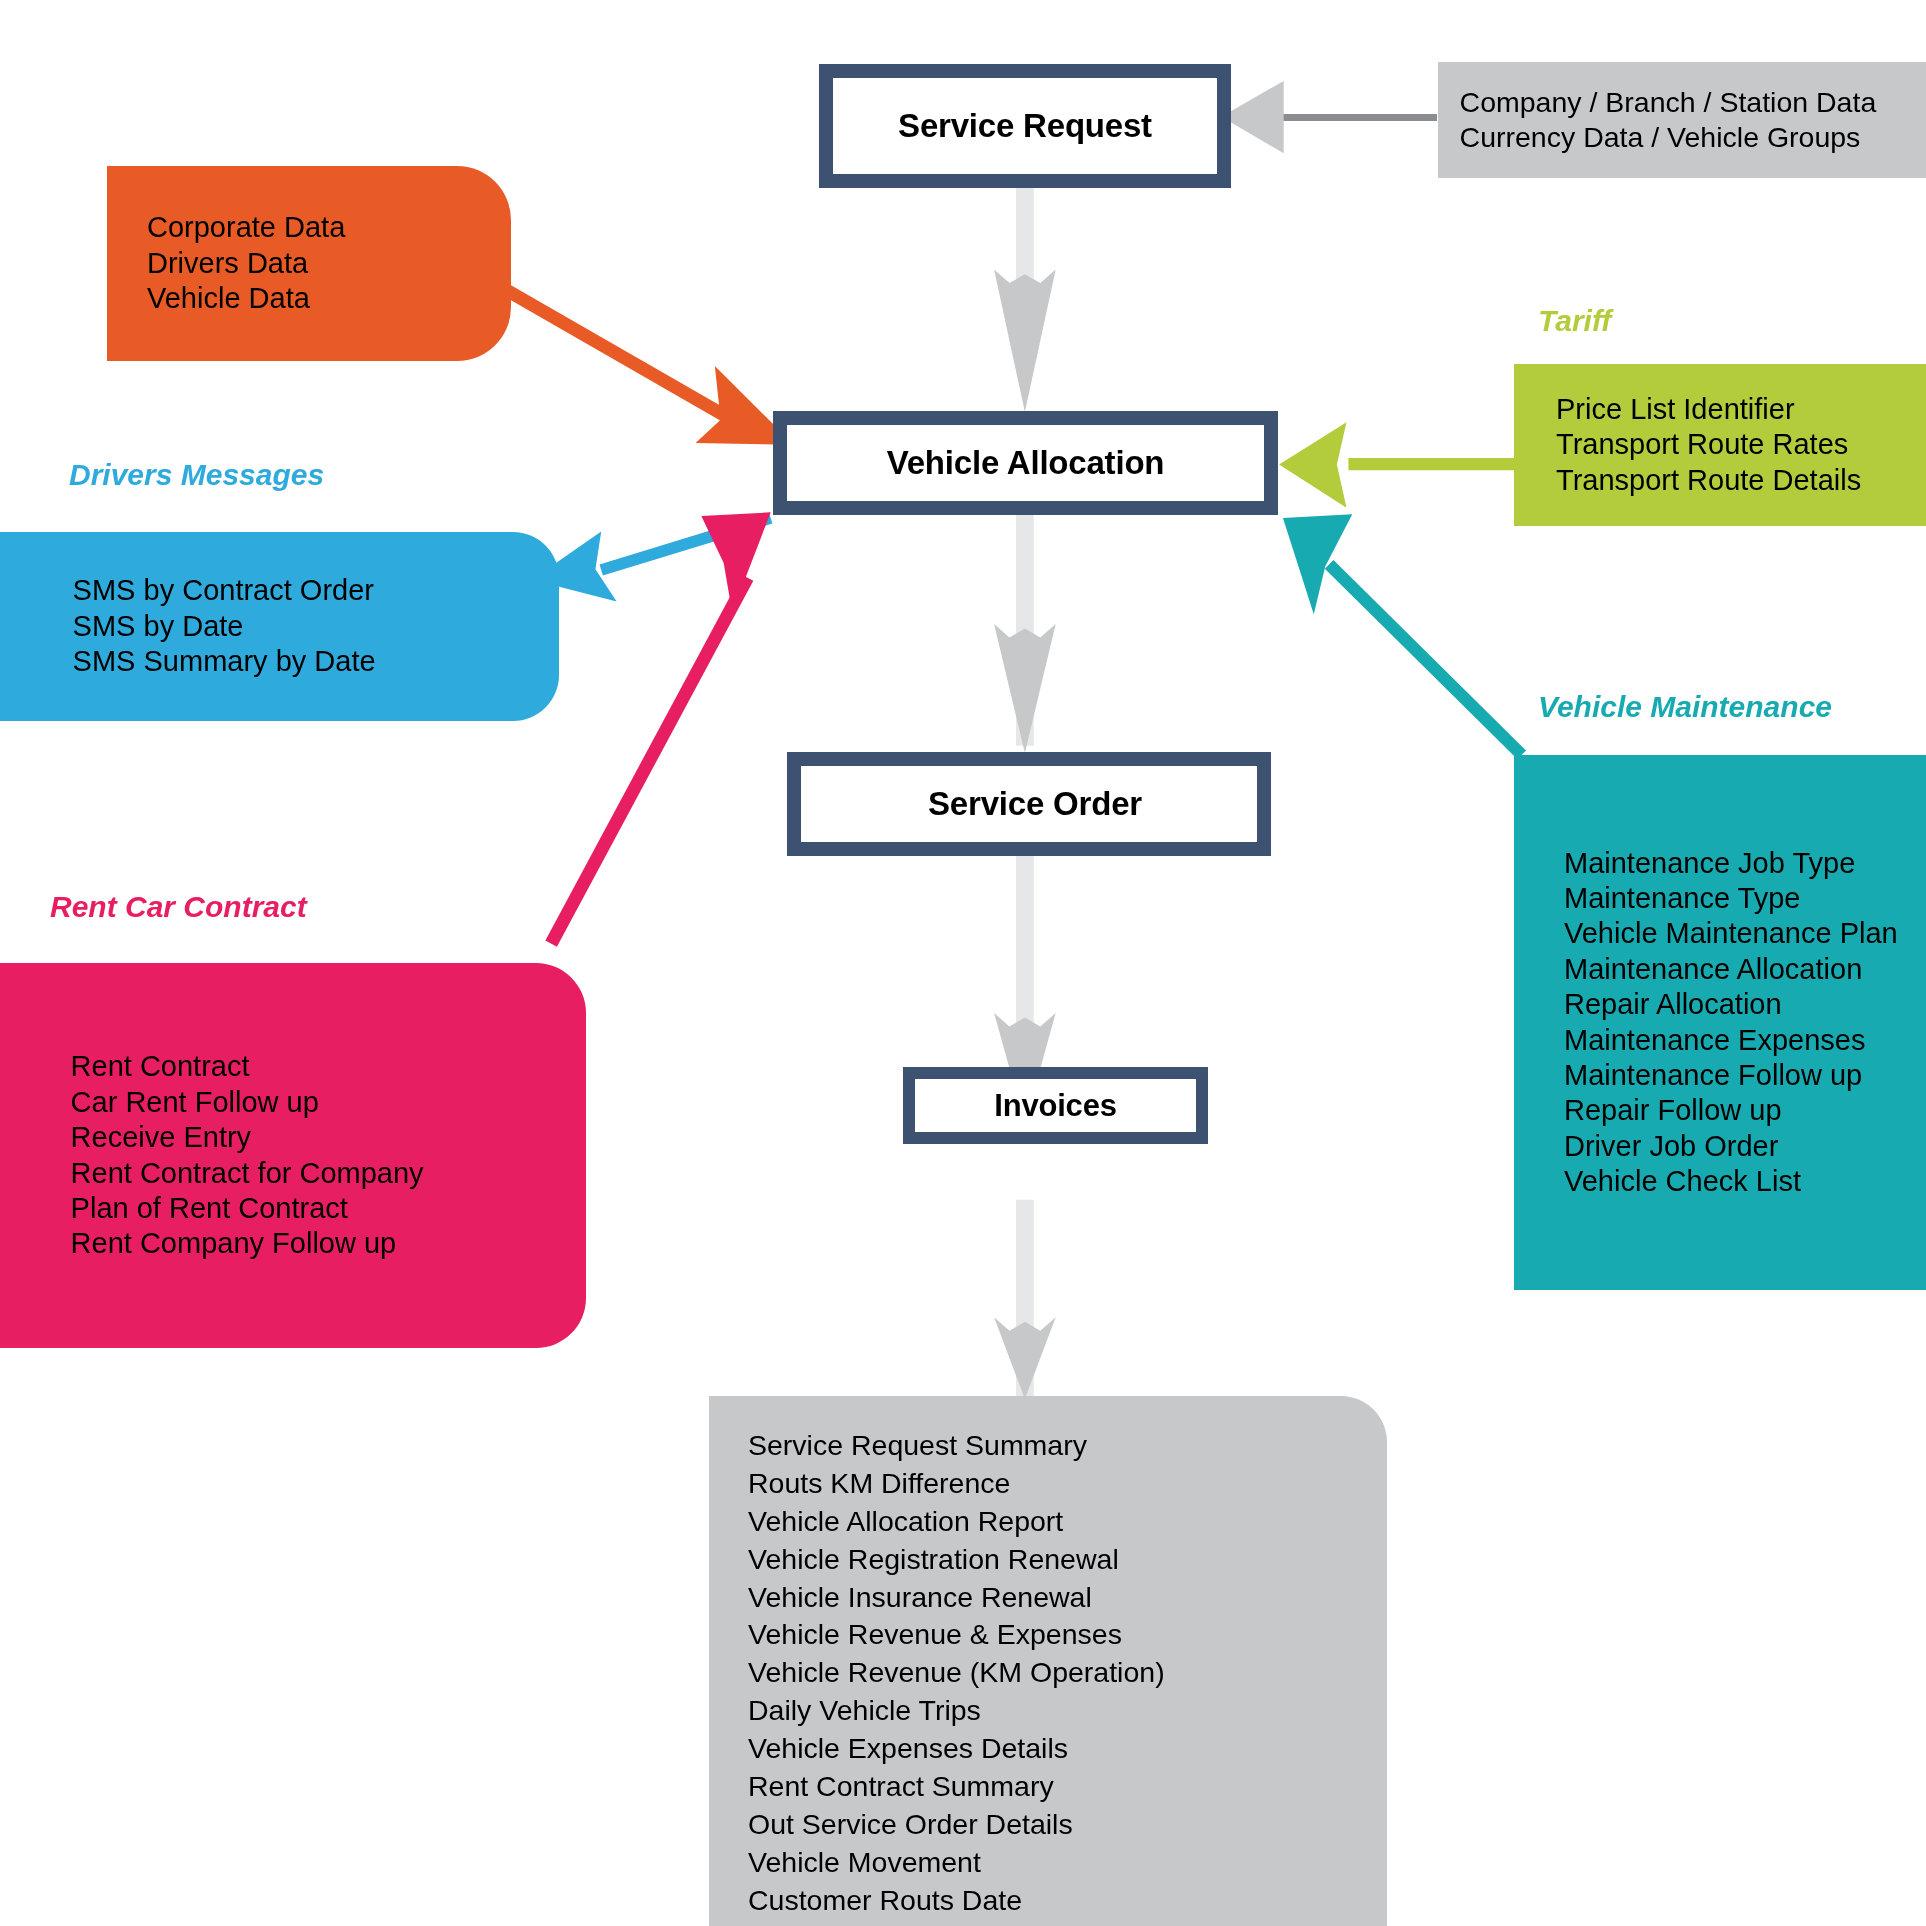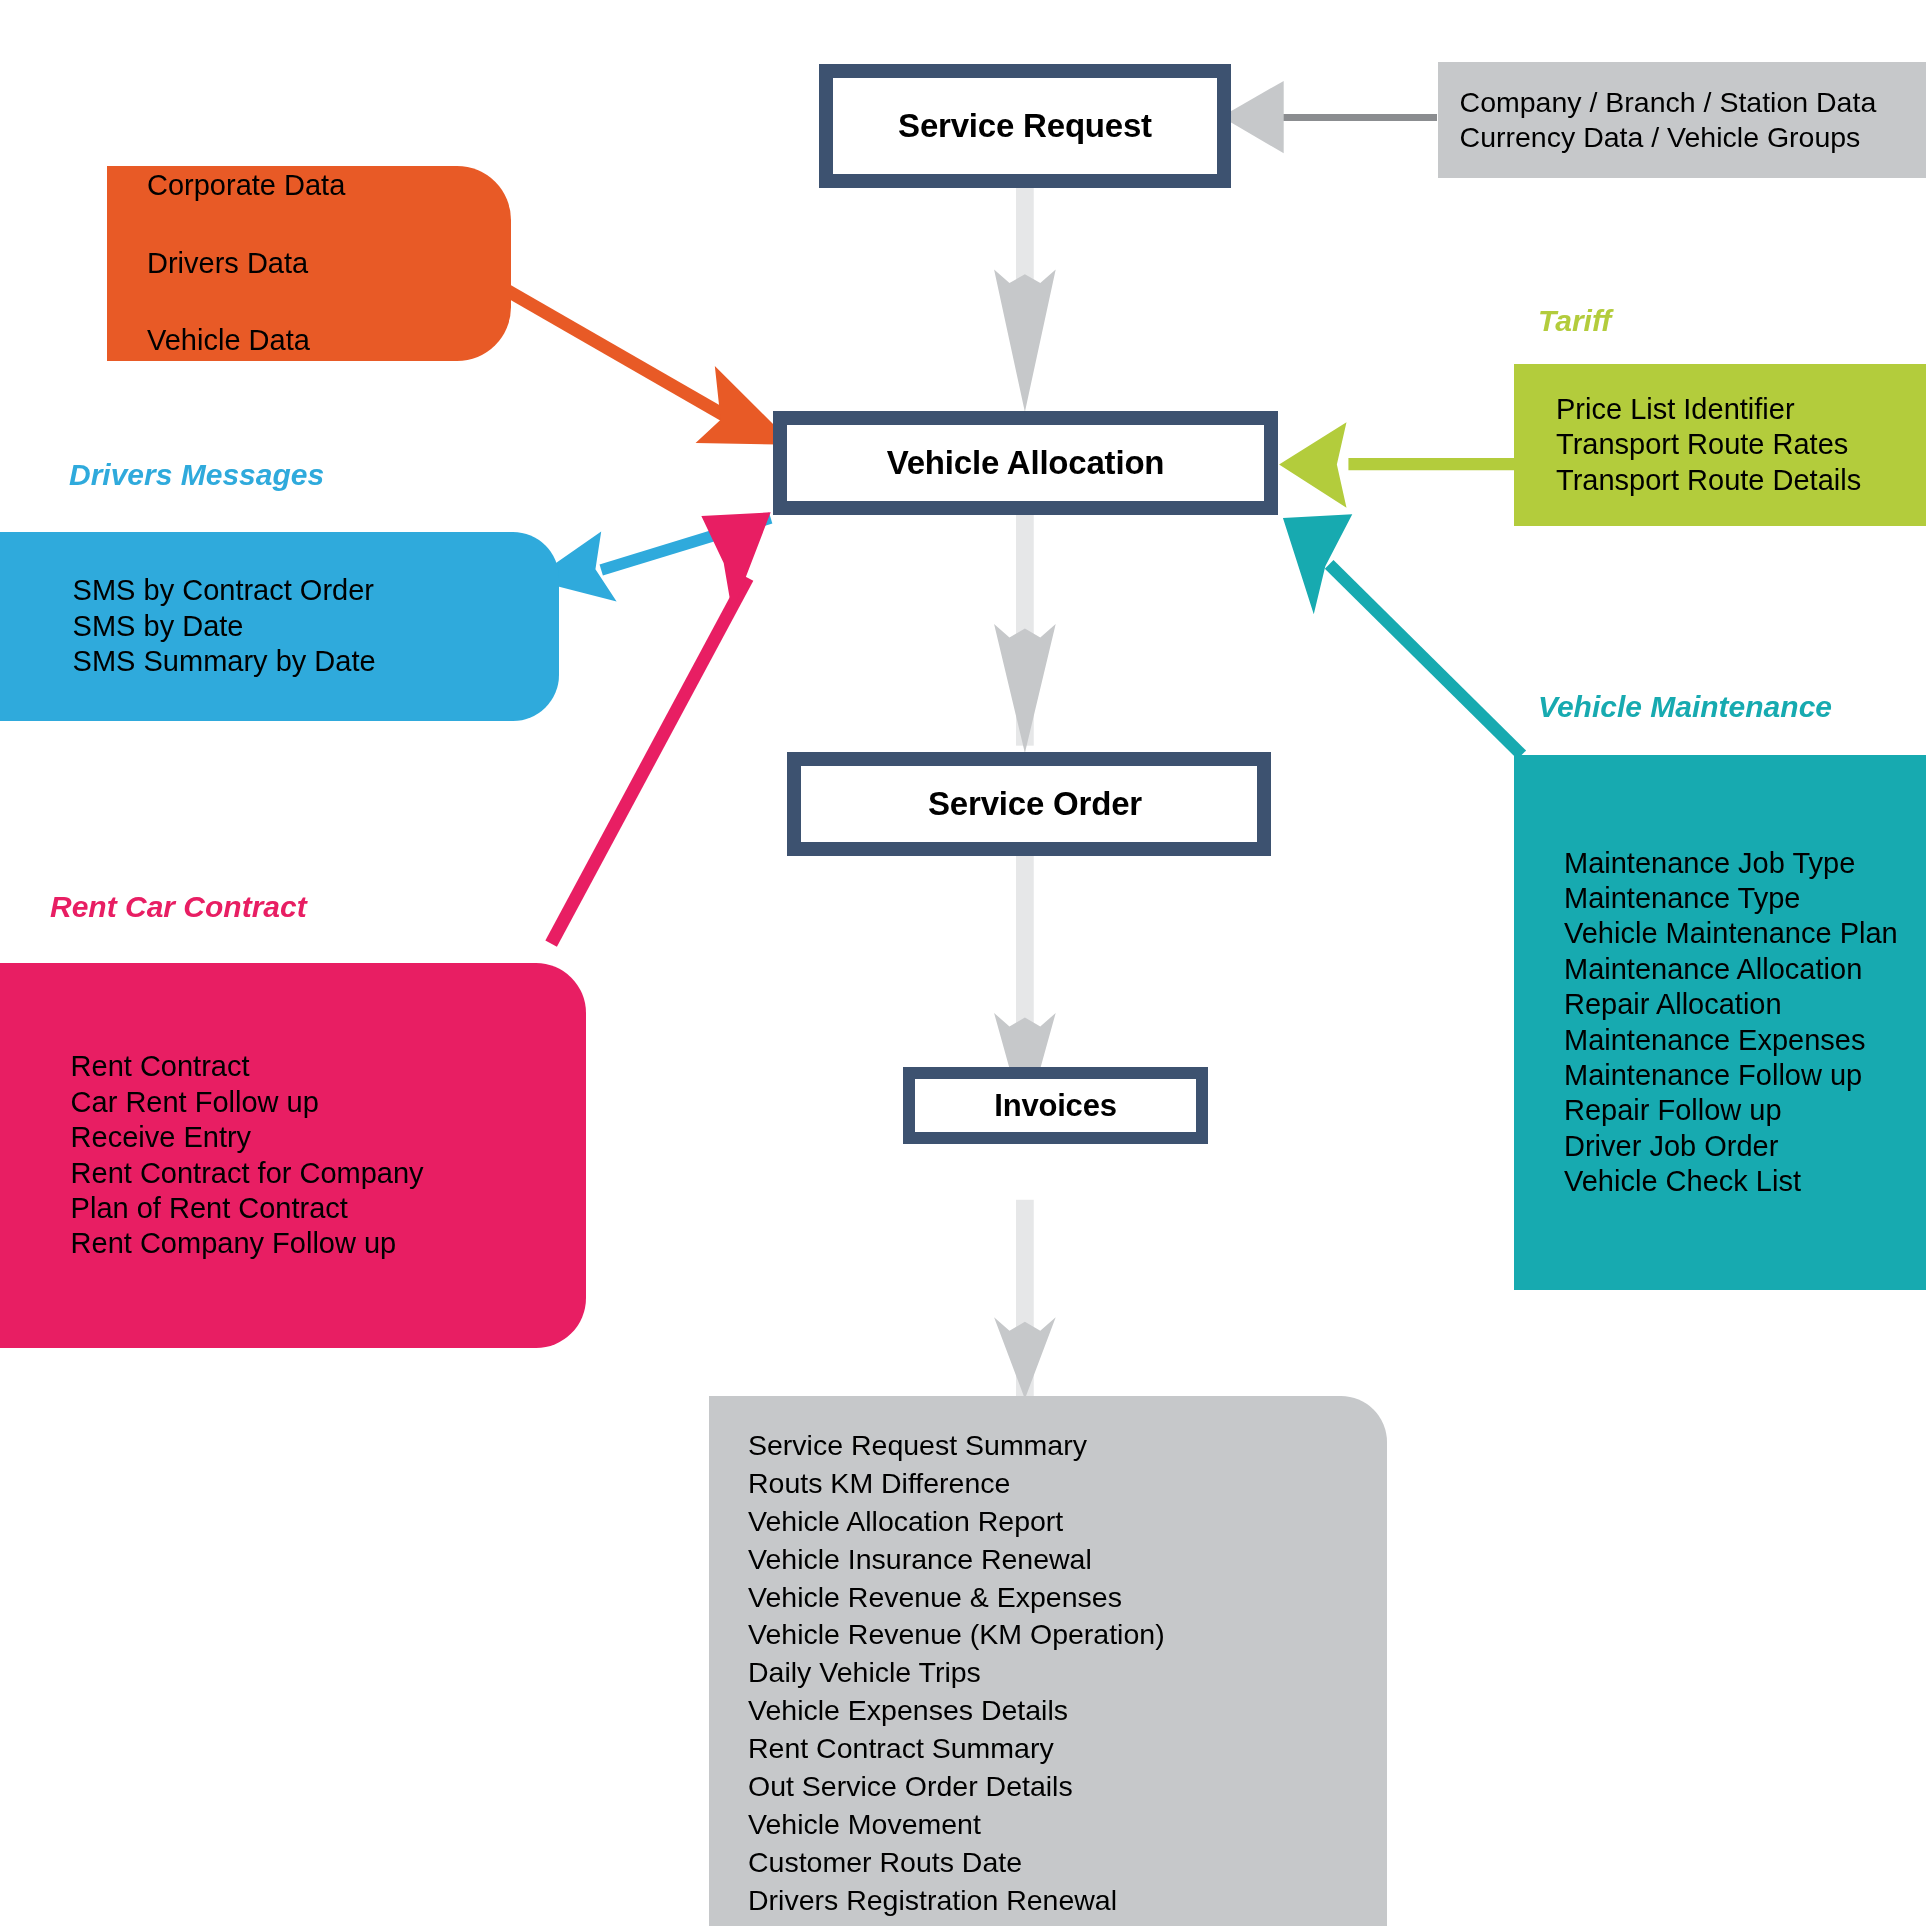--- a/index.html
+++ b/index.html
@@ -105,21 +105,20 @@
     padding:0 21.6px;
   }
   .pod-company .line{ font-size:28.5px; }
 
   
   .pod-corporate{
     left:107px; top:166px; width:404px; height:195px;
     background:#e85a26;
     border-radius:0 54px 54px 0;
     padding:0 40px;
-    gap:42px;
   }
   .pod-corporate .line{ font-size:29px; }
 
   
   .pod-sms{
     left:-15.4px; top:532px; width:574px; height:189px;
     background:#2faadc;
     border-radius:0 46px 46px 0;
     padding:0 88px;
   }
@@ -298,20 +297,21 @@
     <div class="line">Repair Follow up</div>
     <div class="line">Driver Job Order</div>
     <div class="line">Vehicle Check List</div>
   </div>
 
   <div class="pod pod-reports">
     <div class="spacer"></div>
     <div class="line">Service Request Summary</div>
     <div class="line">Routs KM Difference</div>
     <div class="line">Vehicle Allocation Report</div>
+    <div class="line">Vehicle Registration Renewal</div>
     <div class="line">Vehicle Insurance Renewal</div>
     <div class="line">Vehicle Revenue &amp; Expenses</div>
     <div class="line">Vehicle Revenue (KM Operation)</div>
     <div class="line">Daily Vehicle Trips</div>
     <div class="line">Vehicle Expenses Details</div>
     <div class="line">Rent Contract Summary</div>
     <div class="line">Out Service Order Details</div>
     <div class="line">Vehicle Movement</div>
     <div class="line">Customer Routs Date</div>
     <div class="line">Drivers Registration Renewal</div>

